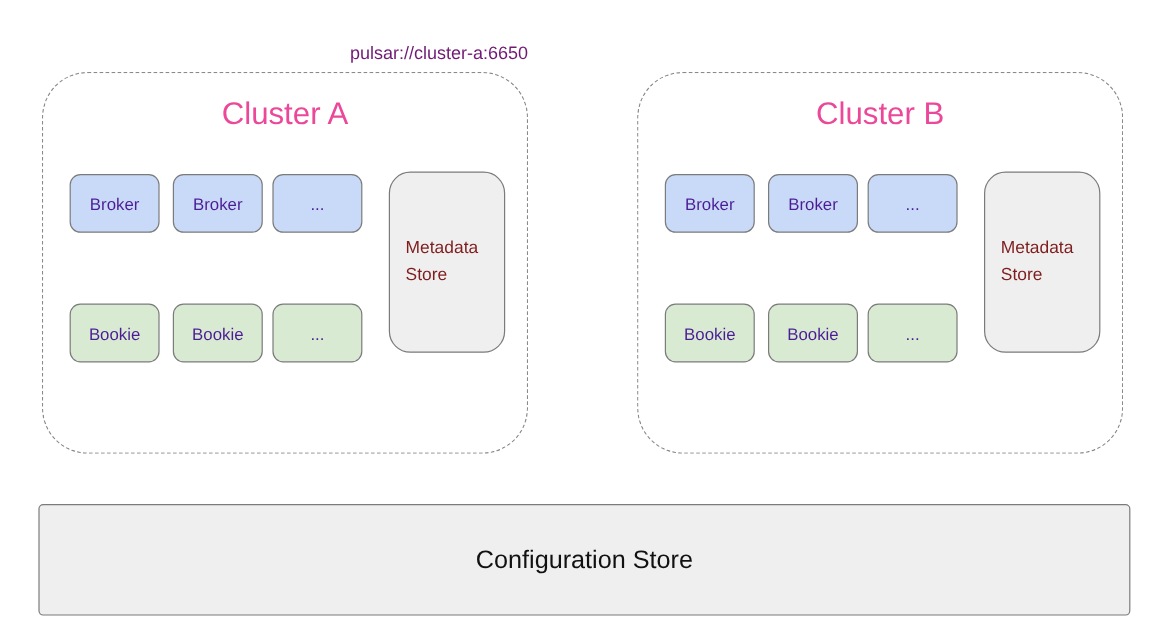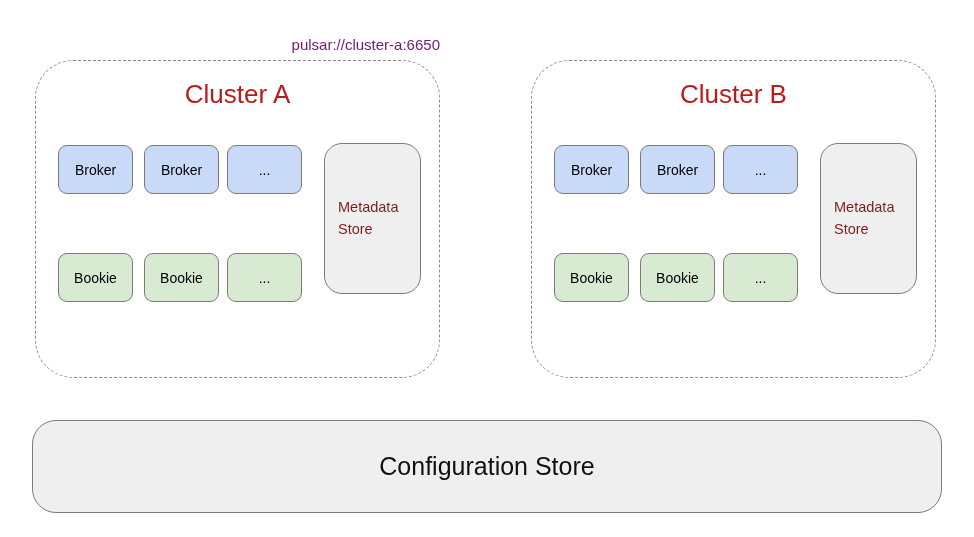--- a/index.html
+++ b/index.html
@@ -40,35 +40,35 @@
   .cluster-a { left: 35px; }
   .cluster-b { left: 531px; }
 
   .cluster-title {
     position: absolute;
     top: 18px;
     left: 0;
     width: 100%;
     text-align: center;
     font-size: 26px;
-    color: #b91c1c;
+    color: #ec4899;
   }
 
   .node {
     position: absolute;
     width: 75px;
     height: 49px;
     border: 1px solid var(--node-border, #7b7b7b);
     border-radius: 9px;
     box-sizing: border-box;
     display: flex;
     align-items: center;
     justify-content: center;
     font-size: 14px;
-    color: #000000;
+    color: #4c1d95;
   }
   .broker { background: var(--broker-fill, #c9daf8); top: 84px; }
   .bookie { background: var(--bookie-fill, #d9ead3); top: 192px; }
   .pos1 { left: 22px; }
   .pos2 { left: 108px; }
   .pos3 { left: 191px; }
 
   .metadata-store {
     position: absolute;
     left: 288px;
@@ -92,26 +92,26 @@
   }
 
   .config-store {
     position: absolute;
     left: 32px;
     top: 420px;
     width: 910px;
     height: 93px;
     background: var(--store-fill, #efefef);
     border: 1px solid var(--node-border, #7b7b7b);
-    border-radius: 24px;
+    border-radius: 4px;
     box-sizing: border-box;
     display: flex;
     align-items: center;
     justify-content: center;
-    font-size: 25px;
+    font-size: 21px;
     color: #111111;
   }
 </style>
 </head>
 <body>
 
 <div class="canvas">
 
   <div class="url-label url-a">pulsar://cluster-a:6650</div>
 

